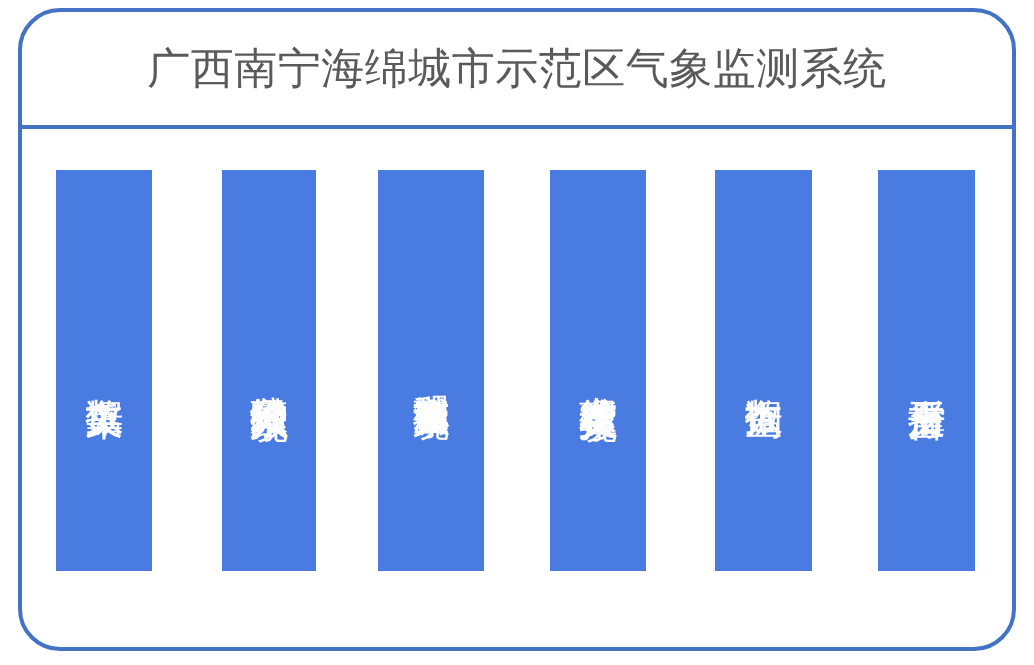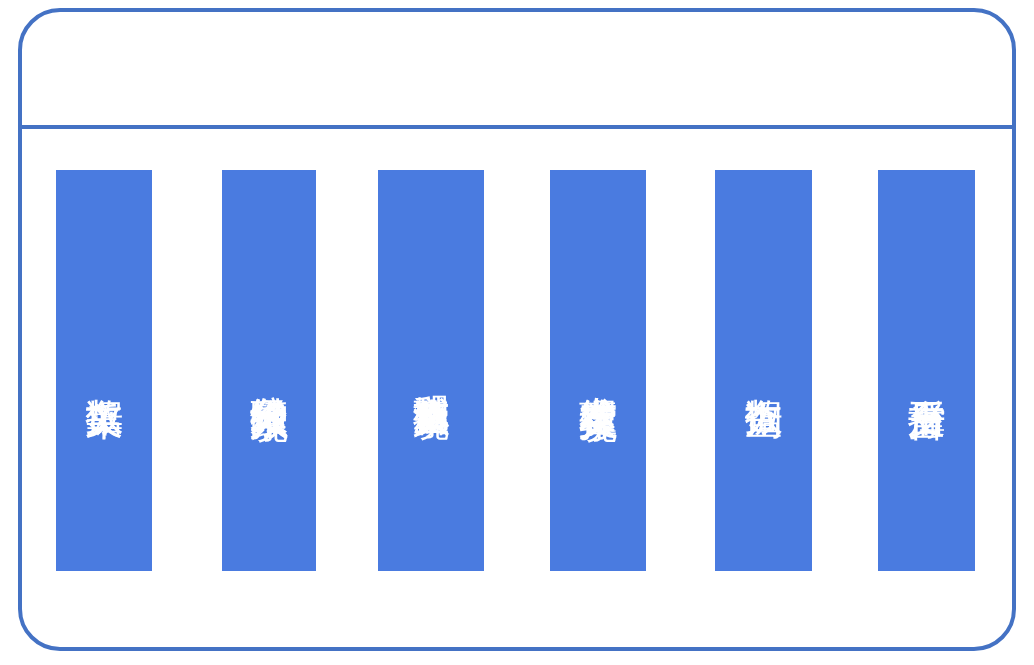--- a/index.html
+++ b/index.html
@@ -105,20 +105,23 @@
 </style>
 </head>
 <body>
 
 <div id="canvas">
 
   <div id="outer-frame"></div>
 
   <div id="title-divider"></div>
 
+  <div id="title-band">
+    <div id="title-text">广西南宁海绵城市示范区气象监测系统</div>
+  </div>
 
   <div class="pillar" id="pillar-1">
     <div class="pillar-label">数据采集</div>
   </div>
 
   <div class="pillar" id="pillar-2">
     <div class="pillar-label">分钟级降水预报系统</div>
   </div>
 
   <div class="pillar" id="pillar-3">

